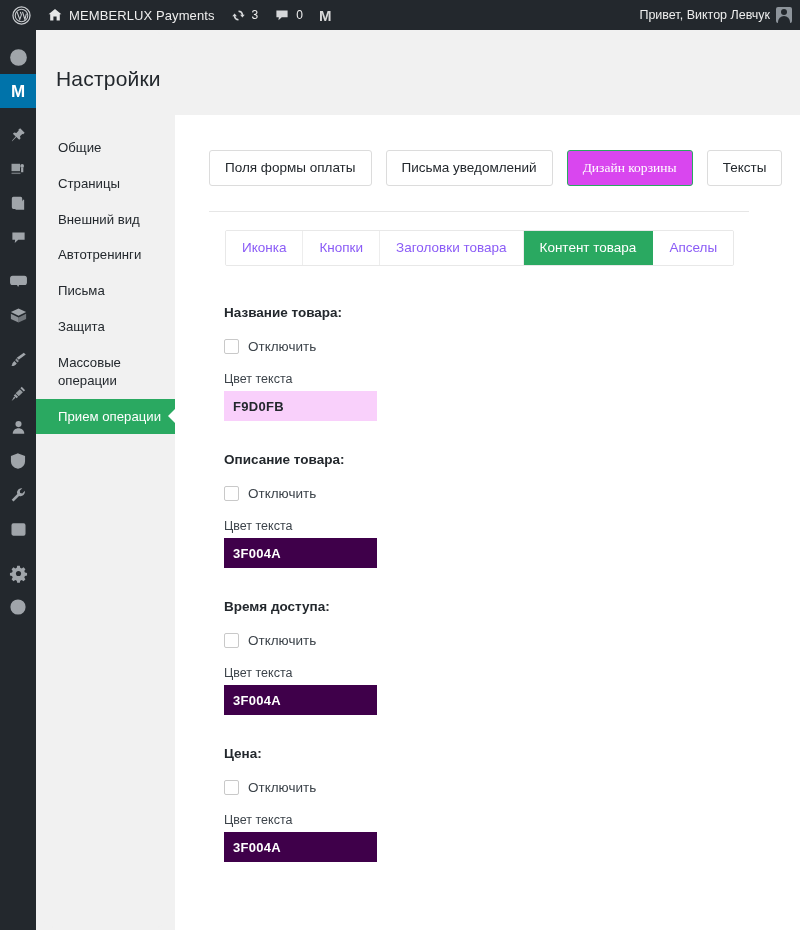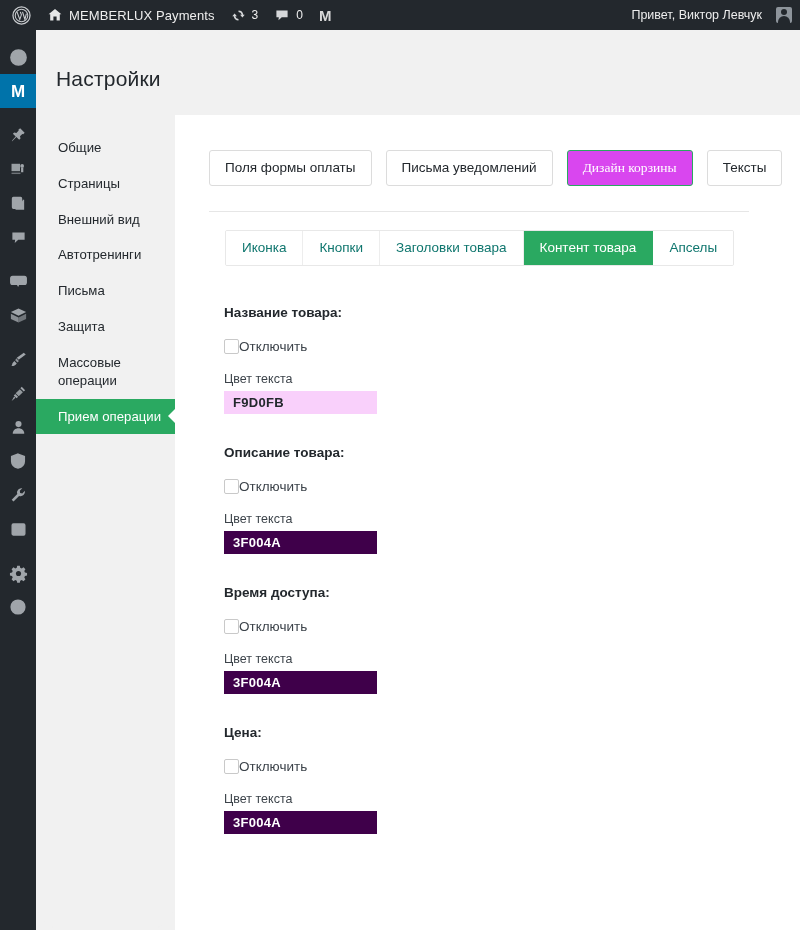--- a/index.html
+++ b/index.html
@@ -28,21 +28,21 @@
     color: #eeeeee; white-space: nowrap;
   }
   .ab-left { display: flex; align-items: center; padding-left: 4px; }
   .ab-right { margin-left: auto; display: flex; align-items: center; padding-right: 8px; }
   .ab-sitename { font-size: 13px; letter-spacing: .1px; }
   .ab-count { font-size: 12px; }
   .ab-logo-m {
     font-weight: bold; font-size: 15px; letter-spacing: -.5px;
     color: #d8d8d8;
   }
-  .ab-greet { font-size: 12.5px; margin-right: 8px; }
+  .ab-greet { font-size: 12.5px; }
   .ab-avatar {
     width: 16px; height: 16px; border-radius: 2px;
     background: #8d949b;
     position: relative; overflow: hidden;
   }
   .ab-avatar::before {
     content:""; position:absolute; left:50%; top:2px;
     width:6px; height:6px; border-radius:50%; background:#23282d;
     transform: translateX(-50%);
   }
@@ -154,21 +154,21 @@
   #tabs-secondary {
     position: absolute; top: 115px; left: 50px;
     display: flex;
     border: 1px solid #e8e8e8;
     border-radius: 2px;
     overflow: hidden;
     background: #ffffff;
   }
   .stab {
     font-size: 13.5px;
-    color: #0f766e;
+    color: #8b5cf6;
     padding: 9px 16px;
     white-space: nowrap;
     border-right: 1px solid #ededed;
     line-height: 1.15;
     background: #ffffff;
   }
   .stab:last-child { border-right: none; }
   .stab.active {
     background: #2aa961;
     color: #ffffff;
@@ -179,37 +179,37 @@
   #form-area {
     position: absolute; top: 190px; left: 49px;
     width: 560px;
   }
   .fgroup { margin-bottom: 31px; }
   .fgroup-title {
     font-size: 13.5px; font-weight: bold; color: #23282d;
     margin: 0 0 19px 0;
   }
   .fcheck {
-    display: flex; align-items: center; 
+    display: flex; align-items: center; gap: 9px;
     margin-bottom: 18px;
   }
   .cbox {
     width: 15px; height: 15px;
     border: 1px solid #c9c9c9;
     background: #ffffff;
     border-radius: 2px;
     flex: none;
   }
   .fcheck-label { font-size: 13.5px; color: #3c434a; }
   .flabel {
     font-size: 12.5px; color: #3c434a;
     margin-bottom: 5px;
   }
   .color-input {
-    width: 153px; height: 23px;
+    width: 153px; height: 30px;
     border: none;
     display: flex; align-items: center;
     padding-left: 9px;
     font-size: 13px;
     font-weight: bold;
     letter-spacing: .3px;
   }
 </style>
 </head>
 <body>

